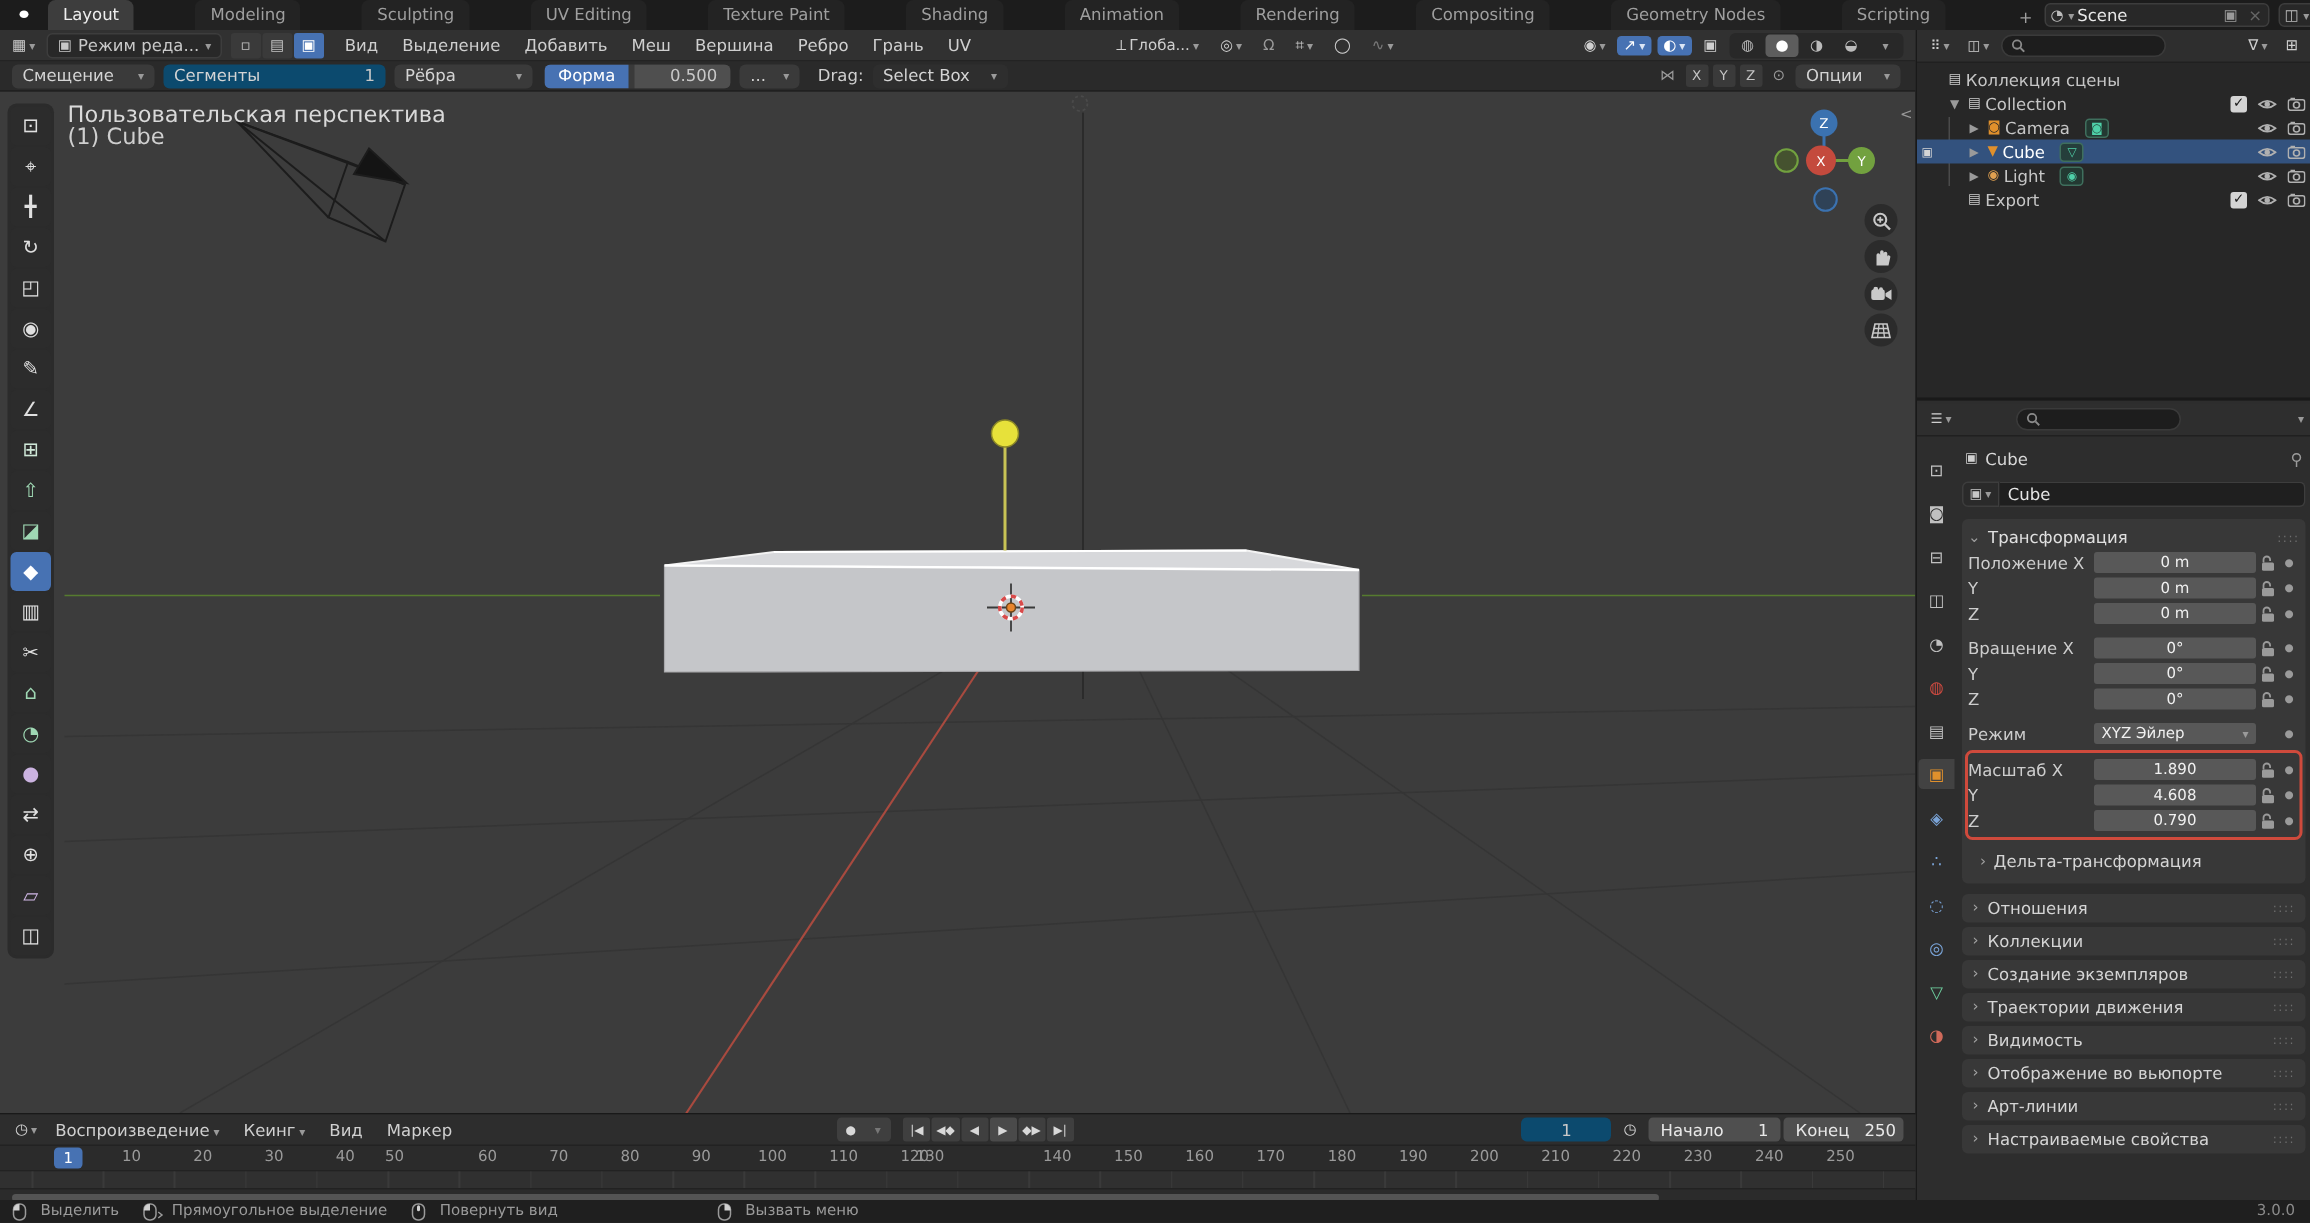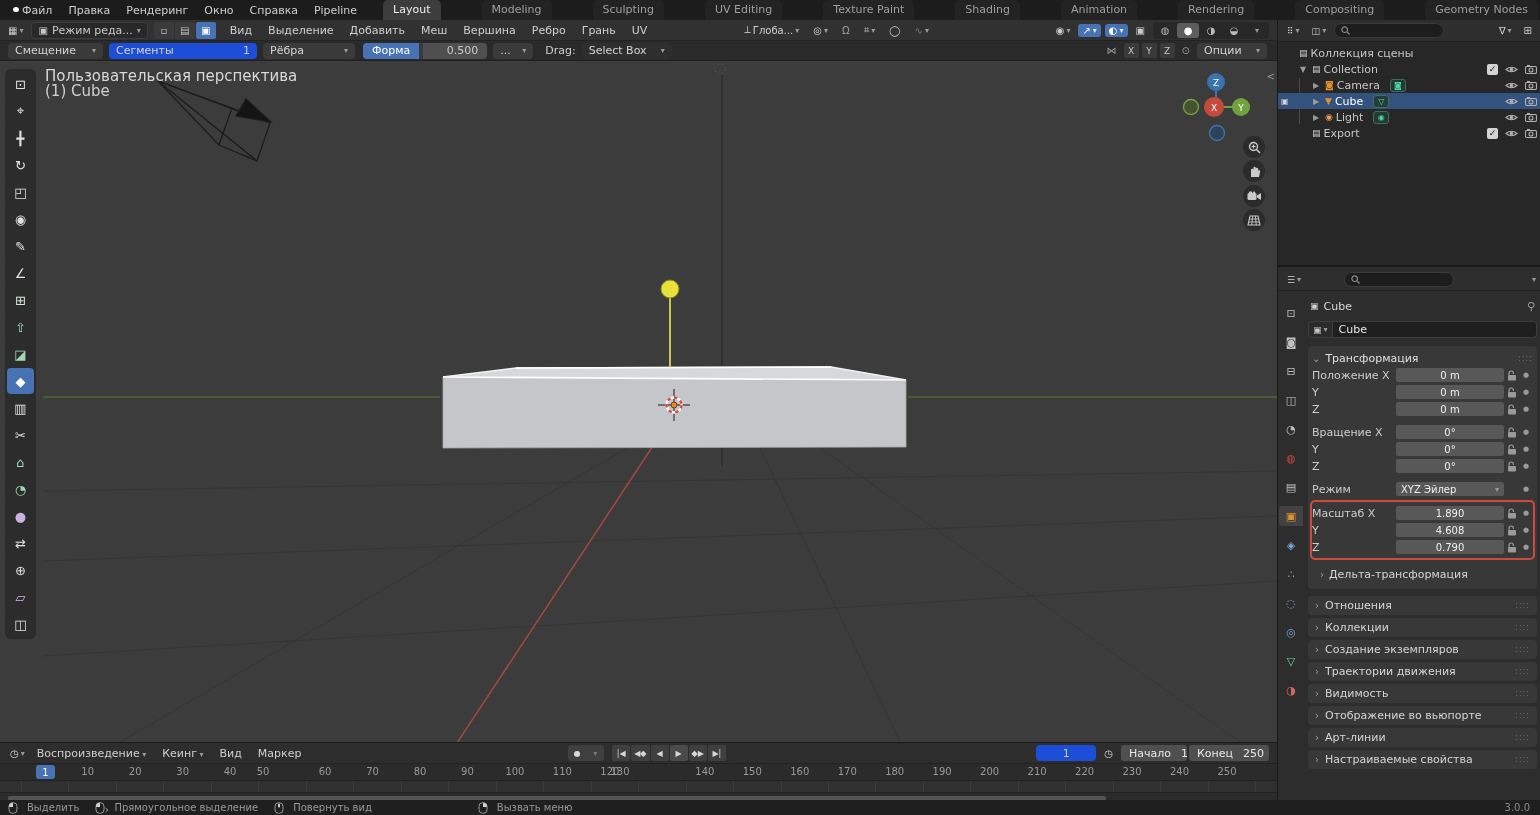--- a/index.html
+++ b/index.html
@@ -39,21 +39,21 @@
   .caret { font-size:8px; color:#9a9a9a; }
   .mode-dd { display:flex; align-items:center; gap:4px; background:#282828; border:1px solid #3d3d3d;
     border-radius:4px; height:17px; padding:0 6px; margin-left:4px; }
   .selmode { display:flex; gap:1px; margin-left:6px; }
   .selmode .sm { width:20px; height:17px; background:#3a3a3a; border-radius:2px; display:flex;
     align-items:center; justify-content:center; font-size:10px; color:#c5c5c5; }
   .selmode .sm.active { background:#4772b3; color:#fff; }
   .pill { display:flex; align-items:center; gap:4px; background:#3a3a3a; border-radius:4px;
     height:16px; padding:0 7px; white-space:nowrap; }
   .pill .lbl { color:#d4d4d4; }
-  .pill.field { background:#1d4ed8; }
+  .pill.field { background:#0c4a6e; }
   .pill.split { padding:0; overflow:hidden;justify-content:flex-end; }
   .pill.split .seg { padding:0 9px; height:100%; display:flex; align-items:center; }
   .pill.split .seg.blue { background:#4772b3; color:#fff; }
   .pill.split .seg.val { background:#4f4f4f; min-width:64px; justify-content:flex-end; }
   .shade-group { display:flex; gap:1px; background:#282828; border-radius:4px; padding:1px; }
   .shade-btn { width:22px; height:15px; border-radius:3px; display:flex; align-items:center;
     justify-content:center; font-size:10px; color:#bbb; }
   .shade-btn.active { background:#5d5d5d; color:#fff; }
   .xyz-btn { width:15px; height:15px; border-radius:2px; background:#3a3a3a; color:#c5c5c5;
     display:flex; align-items:center; justify-content:center; font-size:9px; }
@@ -158,28 +158,20 @@
   #version { margin-left:auto; padding-right:10px; color:#8a8a8a; }
   svg { display:block; }
 </style>
 </head>
 <body>
 
 <div id="app">
 
   <div id="topbar">
     <div class="blender-logo"></div>
-    <div id="topbar-menus" style="display:flex;">
-        <span class="menu-item">Файл</span>
-        <span class="menu-item">Правка</span>
-        <span class="menu-item">Рендеринг</span>
-        <span class="menu-item">Окно</span>
-        <span class="menu-item">Справка</span>
-        <span class="menu-item">Pipeline</span>
-      </div>
     <div id="ws-tabs">
         <div class="ws-tab active">Layout</div>
         <div class="ws-tab">Modeling</div>
         <div class="ws-tab">Sculpting</div>
         <div class="ws-tab">UV Editing</div>
         <div class="ws-tab">Texture Paint</div>
         <div class="ws-tab">Shading</div>
         <div class="ws-tab">Animation</div>
         <div class="ws-tab">Rendering</div>
         <div class="ws-tab">Compositing</div>
@@ -839,21 +831,21 @@
           <span class="tp-btn">◀</span>
           <span class="tp-btn play">▶</span>
           <span class="tp-btn">◆▶</span>
           <span class="tp-btn">▶|</span>
         </div>
       <div style="flex:1.2"></div>
       <div class="pill field" style="width:60px; justify-content:center;">
         <span>1</span>
       </div>
       <span class="hdr-ico-btn" style="margin:0 4px;">◷</span>
-      <div class="frame-pill" style="width:66px;">
+      <div class="frame-pill" style="width:88px;">
         <span>Начало</span>
         <span class="num">1</span>
       </div>
       <div class="frame-pill" style="width:80px; margin:0 8px 0 2px;">
         <span>Конец</span>
         <span class="num">250</span>
       </div>
     </div>
     <div id="tl-ruler">
       <div id="playhead">1</div>

